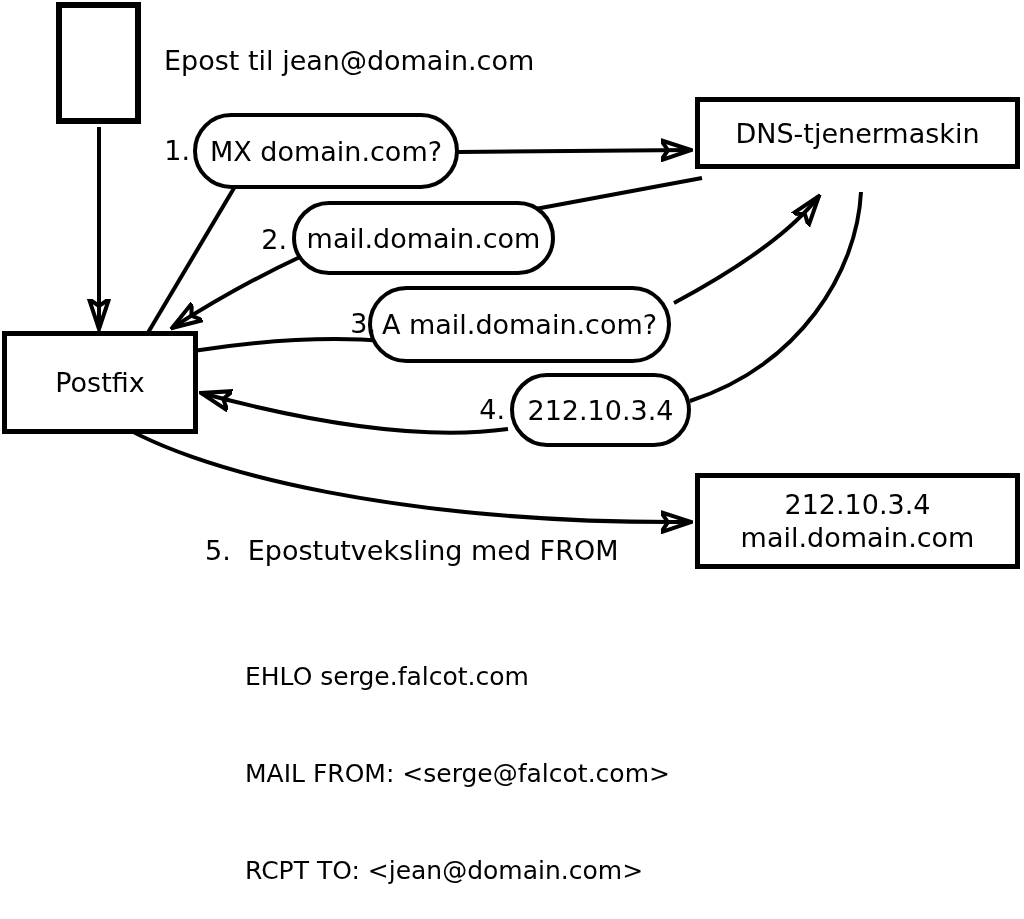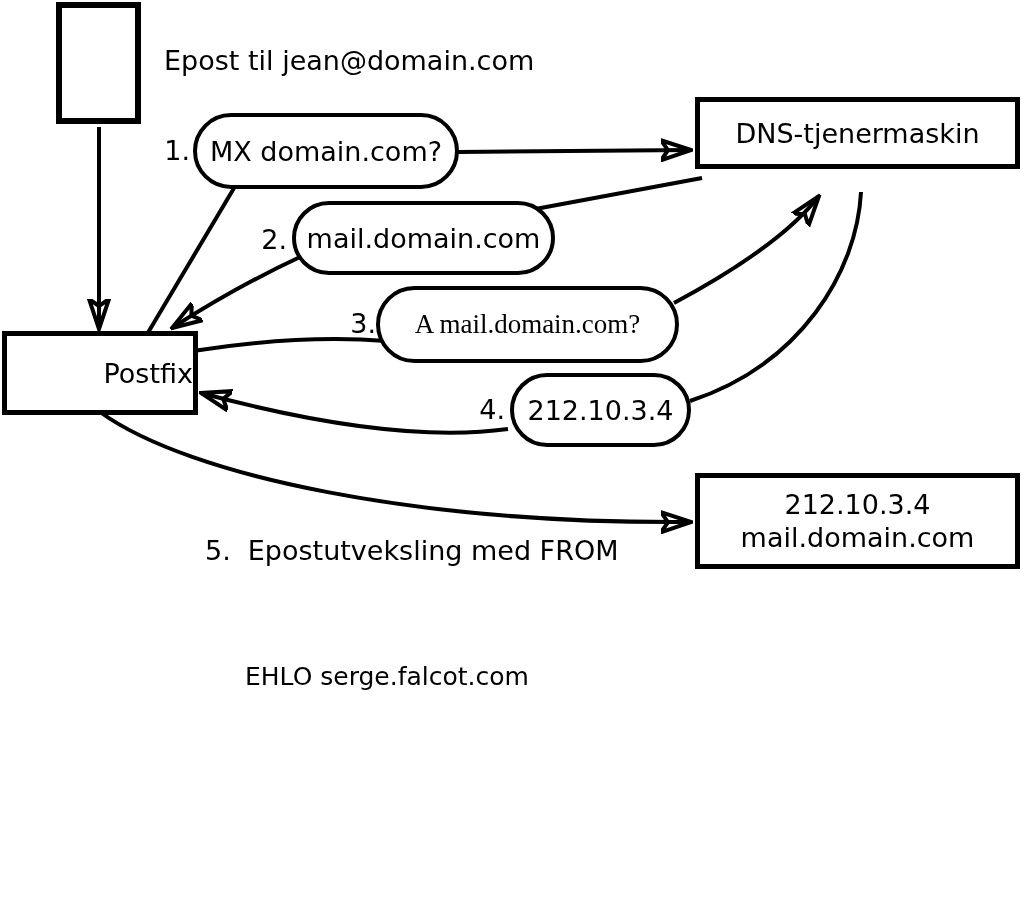--- a/index.html
+++ b/index.html
@@ -100,60 +100,62 @@
     <path d="M300,257 C255,278 214,301 172,328" marker-end="url(#arw)"></path>
     <path d="M193,351 C270,339 335,337 386,341"></path>
     <path d="M674,303 C730,273 788,236 819,196" marker-end="url(#arw)"></path>
     <path d="M861,192 C857,272 800,365 690,401"></path>
     <path d="M508,429 C420,441 305,421 201,393" marker-end="url(#arw)"></path>
     <path d="M100,412 C190,477 420,524 691,522" marker-end="url(#arw)"></path>
   </svg>
 
   <div class="node host-rect" style="left:56px; top:2px; width:85px; height:122px;"></div>
 
-  <div class="node" style="left:2px; top:331px; width:196px; height:84px;justify-content:flex-end;">
+  <div class="node" style="left:2px; top:331px; width:196px; height:103px;">
     <span>Postfix</span>
   </div>
 
   <div class="node" style="left:695px; top:97px; width:325px; height:72px;">
     <span>DNS-tjenermaskin</span>
   </div>
 
   <div class="node two-line" style="left:695px; top:473px; width:325px; height:96px;">
     <span>212.10.3.4</span>
     <span>mail.domain.com</span>
   </div>
 
   <div class="node pill" style="left:193px; top:113px; width:266px; height:76px;">
     <span>MX domain.com?</span>
   </div>
   <div class="node pill" style="left:292px; top:201px; width:263px; height:74px;">
     <span>mail.domain.com</span>
   </div>
-  <div class="node pill" style="left:376px; top:286px; width:303px; height:77px;font-family:Liberation Serif, serif;">
+  <div class="node pill" style="left:368px; top:286px; width:303px; height:77px;">
     <span>A mail.domain.com?</span>
   </div>
   <div class="node pill" style="left:510px; top:373px; width:181px; height:74px;">
     <span>212.10.3.4</span>
   </div>
 
   <div class="label stepnum" style="left:145px; top:134px;">1.</div>
   <div class="label stepnum" style="left:242px; top:223px;">2.</div>
   <div class="label stepnum" style="left:331px; top:307px;">3.</div>
   <div class="label stepnum" style="left:460px; top:393px;">4.</div>
 
   <div class="label" style="left:164px; top:44px;">Epost til jean@domain.com</div>
 
   <div class="label step5-row" style="left:205px; top:534px;">
     <span>5.</span>
     <span>Epostutveksling med FROM</span>
   </div>
 
   <div class="smtp-block">
     <div class="smtp-line">EHLO serge.falcot.com</div>
+    <div class="smtp-line">MAIL FROM: &lt;serge@falcot.com&gt;</div>
+    <div class="smtp-line">RCPT TO: &lt;jean@domain.com&gt;</div>
     
     
     
     
     
     
     
   </div>
 
 </div>

